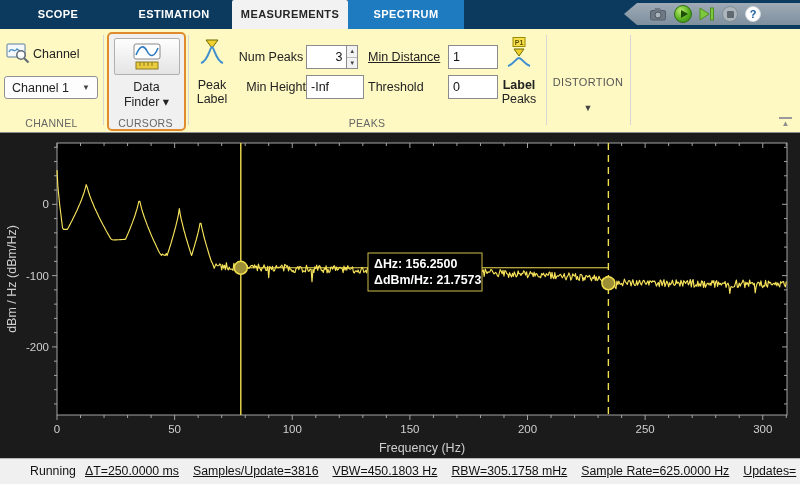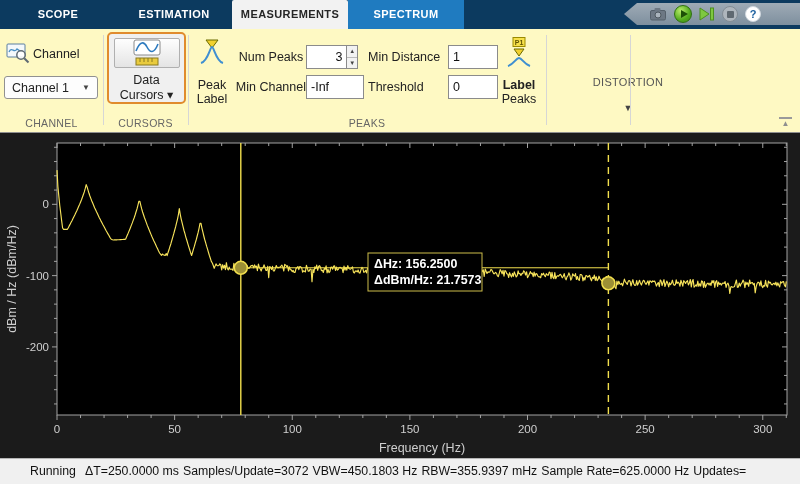--- a/index.html
+++ b/index.html
@@ -53,21 +53,21 @@
   .spin-arrows div{flex:1;font-size:6px;line-height:10px;text-align:center;color:#444;}
   .spin-arrows div:first-child{border-bottom:1px solid #bbb;}
   .collapse{position:absolute;right:8px;top:88px;width:13px;color:#8f8f8f;font-size:8px;line-height:8px;
             text-align:center;border-top:2px solid #9a9a9a;padding-top:1px;}
   
   .figure{position:absolute;left:0;top:133px;width:800px;height:325px;background:#1b1b1b;}
   .statusbar{position:absolute;left:0;top:458px;width:800px;height:26px;background:#f0f0f0;
              border-top:1px solid #b5b5b5;box-sizing:border-box;font-size:12.3px;color:#111;
              line-height:24px;white-space:nowrap;overflow:hidden;}
   .statusbar .run{position:absolute;left:10px;margin-left:20px;}
-  .status-items{position:absolute;left:85px;display:flex;gap:4px;}
+  .status-items{position:absolute;left:85px;display:flex;gap:14px;text-decoration:underline;}
 </style>
 </head>
 <body>
 
 <div class="stage">
 
   <div class="tabbar">
     <div class="tab t0">SCOPE</div>
     <div class="tab t1">ESTIMATION</div>
     <div class="tab t3 accent">SPECTRUM</div>
@@ -108,34 +108,34 @@
       </svg>
     </span>
     <span class="abs rlabel" style="left:33px;top:18px;">Channel</span>
     <div class="dropdown" style="left:4px;top:47px;width:94px;height:23px;">
       <span>Channel 1</span>
       <span class="caret">▼</span>
     </div>
     <div class="seclabel" style="left:0;width:103px;">CHANNEL</div>
     <div class="divider" style="left:103px;"></div>
 
-    <div class="hl-box" style="left:107px;top:3px;width:79px;height:72px;">
+    <div class="hl-box" style="left:107px;top:3px;width:79px;height:99px;">
       <div class="icon-btn">
         <svg width="30" height="28" viewBox="0 0 30 28">
           <rect x="2" y="1" width="26" height="15" rx="2" fill="#fff" stroke="#8a8a8a"></rect>
           <path d="M4,12 C8,2 12,2 15,8 S22,15 26,5" fill="none" stroke="#2e7bbf" stroke-width="1.6"></path>
           <rect x="4" y="19" width="22" height="7" fill="#e9cb3d" stroke="#8a7a20"></rect>
           <line x1="8" y1="19" x2="8" y2="23" stroke="#8a7a20"></line>
           <line x1="12" y1="19" x2="12" y2="23" stroke="#8a7a20"></line>
           <line x1="16" y1="19" x2="16" y2="23" stroke="#8a7a20"></line>
           <line x1="20" y1="19" x2="20" y2="23" stroke="#8a7a20"></line>
         </svg>
       </div>
       <span class="rlabel" style="margin-top:5px;">Data</span>
-      <span class="rlabel">Cursors ▾</span>
+      <span class="rlabel">Finder ▾</span>
     </div>
     <div class="seclabel" style="left:103px;width:85px;">CURSORS</div>
     <div class="divider" style="left:188px;"></div>
 
     <div class="btn-col" style="left:189px;top:8px;width:46px;">
       <span>
         <svg width="26" height="28" viewBox="0 0 26 28">
           <polygon points="7,3 19,3 13,11" fill="#f2d12e" stroke="#6b6b00"></polygon>
           <path d="M2,26 C9,24 11,10 13,10 C15,10 17,24 24,26" fill="none" stroke="#3f8fd1" stroke-width="2"></path>
         </svg>
@@ -145,25 +145,25 @@
     </div>
 
     <span class="abs rlabel" style="left:236px;top:21px;width:70px;text-align:center;">Num Peaks</span>
     <div class="field spinner" style="left:306px;top:16px;width:52px;">
       <input value="3" style="">
       <div class="spin-arrows">
           <div>▲</div>
           <div>▼</div>
         </div>
     </div>
-    <span class="abs rlabel" style="left:232px;top:51px;width:74px;text-align:right;">Min Channel</span>
+    <span class="abs rlabel" style="left:232px;top:51px;width:74px;text-align:right;">Min Height</span>
     <div class="field" style="left:306px;top:46px;width:58px;">
       <input value="-Inf" style="">
     </div>
-    <span class="abs rlabel" style="left:368px;top:21px;">Min Distance</span>
+    <span class="abs rlabel" style="left:368px;top:21px;text-decoration:underline;">Min Distance</span>
     <div class="field" style="left:448px;top:16px;width:50px;">
       <input value="1" style="">
     </div>
     <span class="abs rlabel" style="left:368px;top:51px;">Threshold</span>
     <div class="field" style="left:448px;top:46px;width:50px;">
       <input value="0" style="">
     </div>
 
     <div class="btn-col" style="left:495px;top:8px;width:48px;">
       <span>
@@ -173,21 +173,21 @@
           <polygon points="8,12 18,12 13,19" fill="#f2d12e" stroke="#6b6b00"></polygon>
           <path d="M2,29 C8,27 10,21 13,21 C16,21 18,27 24,29" fill="none" stroke="#3f8fd1" stroke-width="2"></path>
         </svg>
       </span>
       <span class="rlabel" style="margin-top:7px;font-weight:bold;">Label</span>
       <span class="rlabel">Peaks</span>
     </div>
     <div class="seclabel" style="left:188px;width:358px;">PEAKS</div>
     <div class="divider" style="left:546px;"></div>
 
-    <div class="abs" style="left:546px;top:0;width:84px;height:96px;padding-left:40px;">
+    <div class="abs" style="left:546px;top:0;width:84px;height:96px;">
       <div style="position:absolute;top:47px;width:84px;text-align:center;font-size:11px;color:#555;letter-spacing:.3px;">DISTORTION</div>
       <div style="position:absolute;top:74px;width:84px;text-align:center;font-size:9px;color:#444;">▼</div>
     </div>
     <div class="divider" style="left:630px;"></div>
 
     <div class="collapse">▲</div>
   </div>
 
   <div class="figure">
     <svg id="plot" width="800" height="325" viewBox="0 0 800 325">
@@ -317,20 +317,20 @@
         <rect x="368" y="120" width="114" height="38" fill="#000" stroke="#cdbd4a"></rect>
         <text x="374" y="135" fill="#fff" font-size="12.4" font-weight="700" font-family="Liberation Sans, sans-serif">ΔHz: 156.2500</text>
         <text x="374" y="151" fill="#fff" font-size="12.4" font-weight="700" font-family="Liberation Sans, sans-serif">ΔdBm/Hz: 21.7573</text>
       </svg>
   </div>
 
   <div class="statusbar">
     <span class="run">Running</span>
     <div class="status-items">
       <span>ΔT=250.0000 ms</span>
-      <span>Samples/Update=3072</span>
+      <span>Samples/Update=3816</span>
       <span>VBW=450.1803 Hz</span>
-      <span>RBW=355.9397 mHz</span>
+      <span>RBW=305.1758 mHz</span>
       <span>Sample Rate=625.0000 Hz</span>
       <span>Updates=</span>
     </div>
   </div>
 </div>
 
 </body></html>

